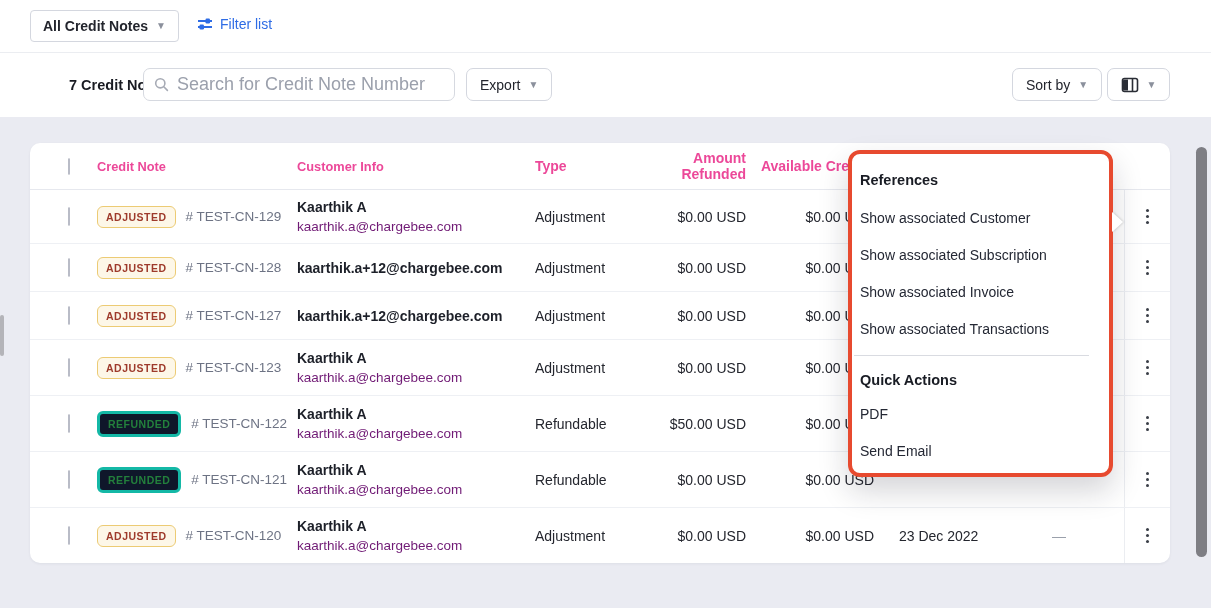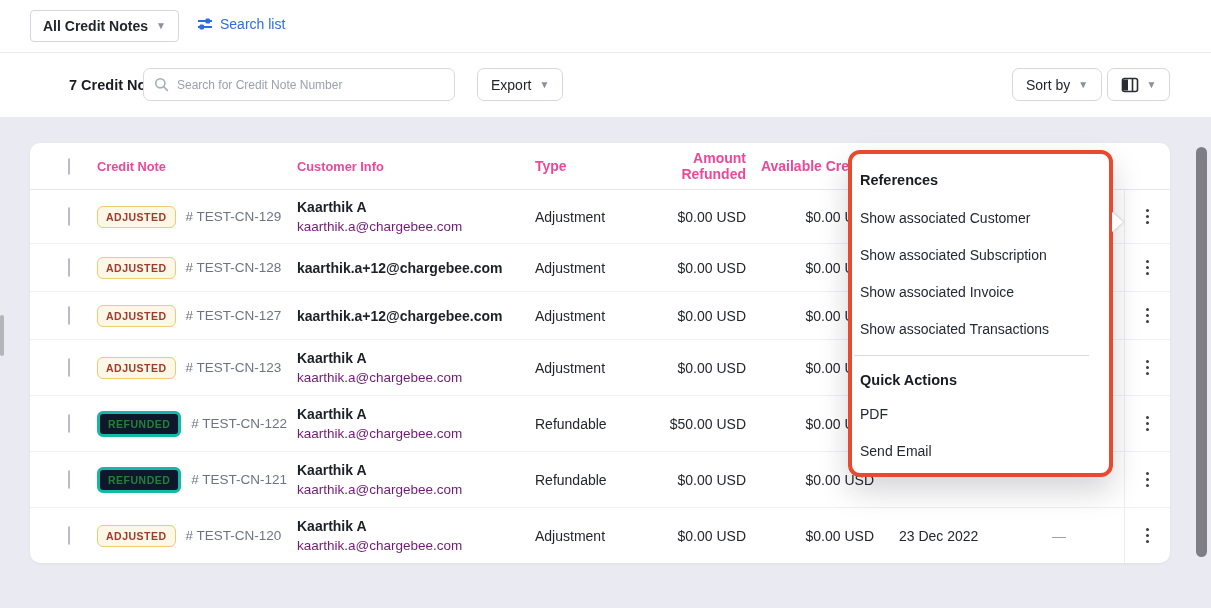--- a/index.html
+++ b/index.html
@@ -15,24 +15,24 @@
   .caret { font-size:10px; color:#8b909c; line-height:1; }
 
   .view-btn { position:absolute; left:30px; top:10px; height:32px; padding:0 12px; font-weight:700; border-radius:4px; }
   .filter-link { position:absolute; left:197px; top:16px; display:flex; align-items:center; gap:7px;
                  color:#2e6ce5; font-size:14px; font-weight:500; cursor:pointer; }
 
   .count { position:absolute; left:30px; top:77px; font-size:14.5px; font-weight:700; color:#191b22;margin-left:39px; }
 
   .search { position:absolute; left:143px; top:68px; width:312px; height:33px; border:1px solid #d6d9e0;
             border-radius:7px; display:flex; align-items:center; padding:0 10px; gap:8px; background:#fff; }
-  .search input { border:none; outline:none; flex:1; font-size:12px; font-family:inherit; color:#3a3d45; }
+  .search input { border:none; outline:none; flex:1; font-size:18px; font-family:inherit; color:#3a3d45; }
   .search input::placeholder { color:#9ba0ac; }
 
-  .export-btn { position:absolute; left:466px; top:68px; height:33px; padding:0 13px; font-weight:500;margin-left:11px; }
+  .export-btn { position:absolute; left:466px; top:68px; height:33px; padding:0 13px; font-weight:500; }
   .sort-btn   { position:absolute; left:1012px; top:68px; height:33px; padding:0 13px; font-weight:500; }
   .cols-btn   { position:absolute; left:1107px; top:68px; height:33px; width:63px; justify-content:center; }
 
   
   .card { position:absolute; left:30px; top:143px; width:1140px; height:420px; background:#fff;
           border-radius:10px; box-shadow:0 1px 3px rgba(25,28,45,.06); z-index:1; overflow:hidden; }
 
   .row { display:flex; align-items:center; border-bottom:1px solid #eef0f4; }
   .thead { height:47px; border-bottom:1px solid #e6e8ee; font-size:12.8px; font-weight:700; color:#ec4899; }
 
@@ -98,21 +98,21 @@
 
   <div class="filter-link">
     <span>
       <svg width="16" height="16" viewBox="0 0 16 16">
         <line x1="1" y1="5" x2="15" y2="5" stroke="#2e6ce5" stroke-width="2"></line>
         <rect x="8.5" y="2.5" width="4.5" height="5" rx="1.2" fill="#2e6ce5"></rect>
         <line x1="1" y1="11" x2="15" y2="11" stroke="#2e6ce5" stroke-width="2"></line>
         <rect x="2.5" y="8.5" width="4.5" height="5" rx="1.2" fill="#2e6ce5"></rect>
       </svg>
     </span>
-    <span>Search list</span>
+    <span>Filter list</span>
   </div>
 
   <div class="hr"></div>
 
   <div class="count">7 Credit Notes</div>
 
   <div class="search">
     <span>
       <svg width="15" height="15" viewBox="0 0 15 15">
         <circle cx="6.3" cy="6.3" r="4.6" fill="none" stroke="#a7abb5" stroke-width="1.6"></circle>

